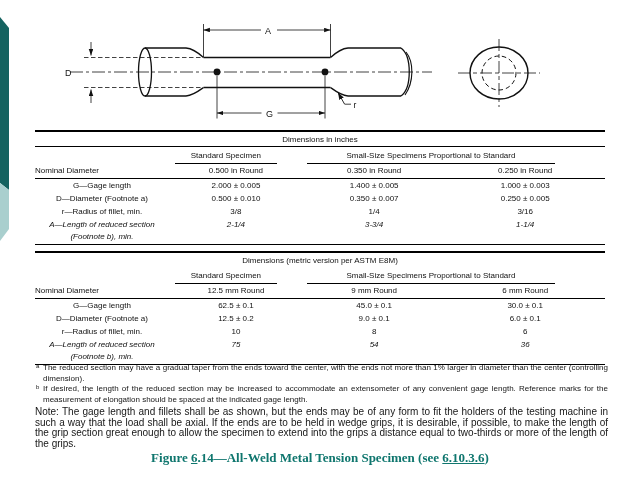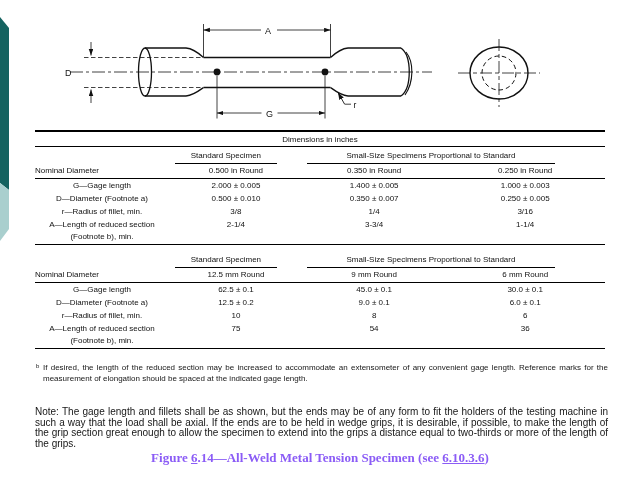--- a/index.html
+++ b/index.html
@@ -25,31 +25,31 @@
   tr.title-row td { border-top:2px solid #000; text-align:center; line-height:13px; padding-top:1px; }
   table.with-title-rule tr.title-row td { border-bottom:1px solid #000;text-align:center; }
   tr.group-row td { text-align:center; line-height:10px; padding-top:4px; }
   .gu { border-bottom:1px solid #000; padding-bottom:2px; }
   .gu-std { margin:0 26px 0 6px; }
   .gu-small { margin:0 50px 0 4px; }
   tr.nominal-row td { border-bottom:1px solid #000; text-align:center; line-height:12px; padding-top:1px; padding-bottom:1px; }
   tr.nominal-row td:first-child { text-align:left;margin-left:10px; }
   tr.data-row td { text-align:center; line-height:12px; padding-top:1px; }
   tr.data-row td:first-child { text-align:center; }
-  tr.last-row td { border-bottom:1.5px solid #000; padding-bottom:1px; }
+  tr.last-row td { border-bottom:1.5px solid #000; padding-bottom:1px;font-style:italic; }
 
   
   .footnotes { position:absolute; left:35px; top:363px; width:573px; }
   .footnote { position:relative; font-size:8px; line-height:10.5px; text-align:justify; padding-left:8px; box-sizing:border-box; }
   .footnote .fn-marker { position:absolute; left:1px; top:-2px; font-size:6px; }
   .note { position:absolute; left:35px; top:407px; width:573px; font-size:10px; line-height:10.5px; text-align:justify; }
 
   
   .caption { position:absolute; left:0; top:450px; width:640px; text-align:center;
-    font-family:"Liberation Serif", serif; font-weight:bold; font-size:13px; color:#8b5cf6; }
+    font-family:"Liberation Serif", serif; font-weight:bold; font-size:13px; color:#0f766e; }
   .caption .u { text-decoration:underline; }
 
   svg text { font-family:"Liberation Sans", sans-serif; fill:#111; }
 </style>
 </head>
 <body>
 
 <div class="page">
 
   <svg class="accent-bar" width="12" height="250" viewBox="0 0 12 250">
@@ -184,20 +184,23 @@
 
   <div class="tbl-wrap tbl-metric">
     <table class="dims">
       <colgroup>
           <col style="width:23.5%">
           <col style="width:23.5%">
           <col style="width:25%">
           <col style="width:28%">
         </colgroup>
       <tbody>
+          <tr class="title-row">
+        <td colspan="4">Dimensions (metric version per ASTM E8M)</td>
+      </tr>
       <tr class="group-row">
         <td></td>
         <td>
               <div class="gu gu-std">Standard Specimen</div>
             </td>
         <td colspan="2">
               <div class="gu gu-small">Small-Size Specimens Proportional to Standard</div>
             </td>
       </tr>
       <tr class="nominal-row">
@@ -232,20 +235,23 @@
         <td>75</td>
         <td>54</td>
         <td>36</td>
       </tr>
     </tbody>
       </table>
   </div>
 
   <div class="footnotes">
     <div class="footnote">
+      <sup class="fn-marker">a</sup><span>The reduced section may have a gradual taper from the ends toward the center, with the ends not more than 1% larger in diameter than the center (controlling dimension).</span>
+    </div>
+    <div class="footnote">
       <sup class="fn-marker">b</sup><span>If desired, the length of the reduced section may be increased to accommodate an extensometer of any convenient gage length. Reference marks for the measurement of elongation should be spaced at the indicated gage length.</span>
     </div>
   </div>
 
   <div class="note">Note: The gage length and fillets shall be as shown, but the ends may be of any form to fit the holders of the testing machine in such a way that the load shall be axial. If the ends are to be held in wedge grips, it is desirable, if possible, to make the length of the grip section great enough to allow the specimen to extend into the grips a distance equal to two-thirds or more of the length of the grips.</div>
 
   <div class="caption">
     <span>Figure </span><span class="u">6</span><span>.14—All-Weld Metal Tension Specimen (see </span><span class="u">6.10.3.6</span><span>)</span>
   </div>
 

